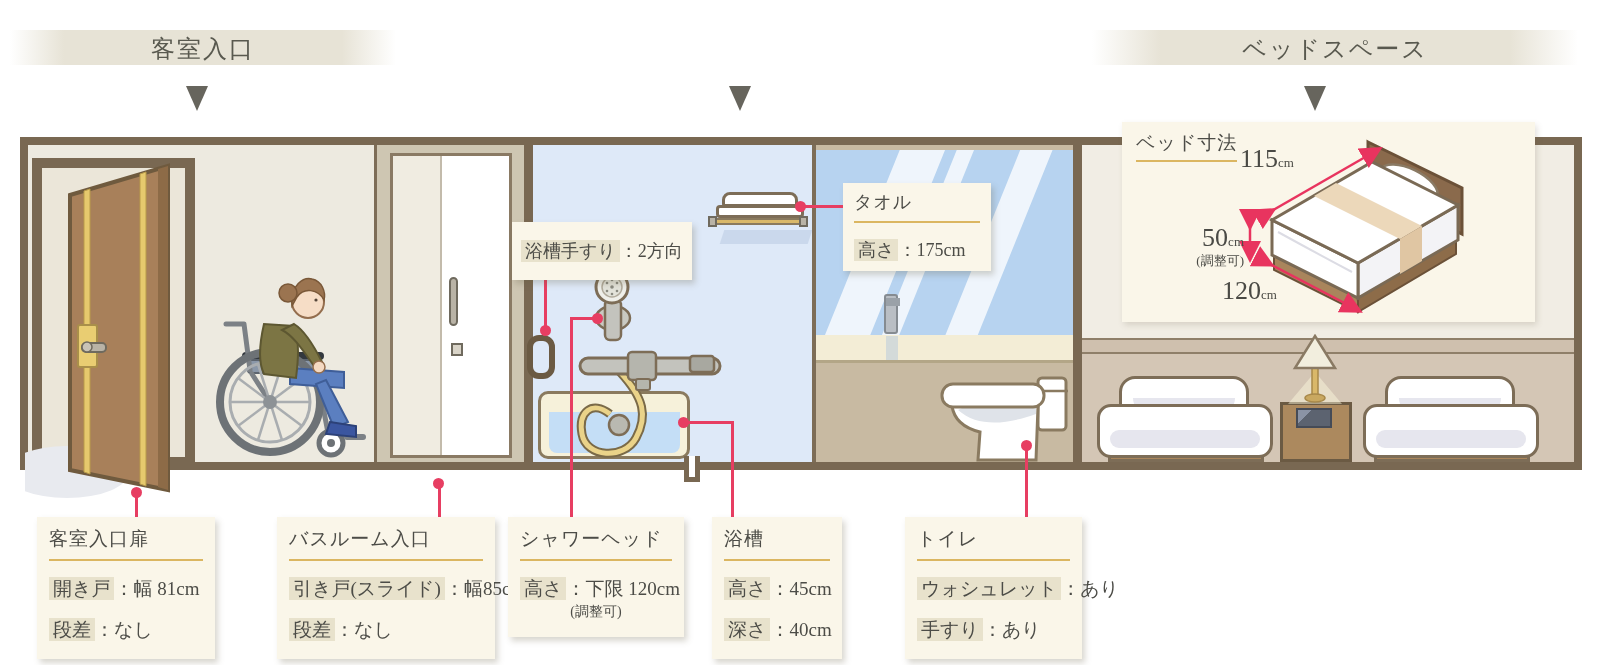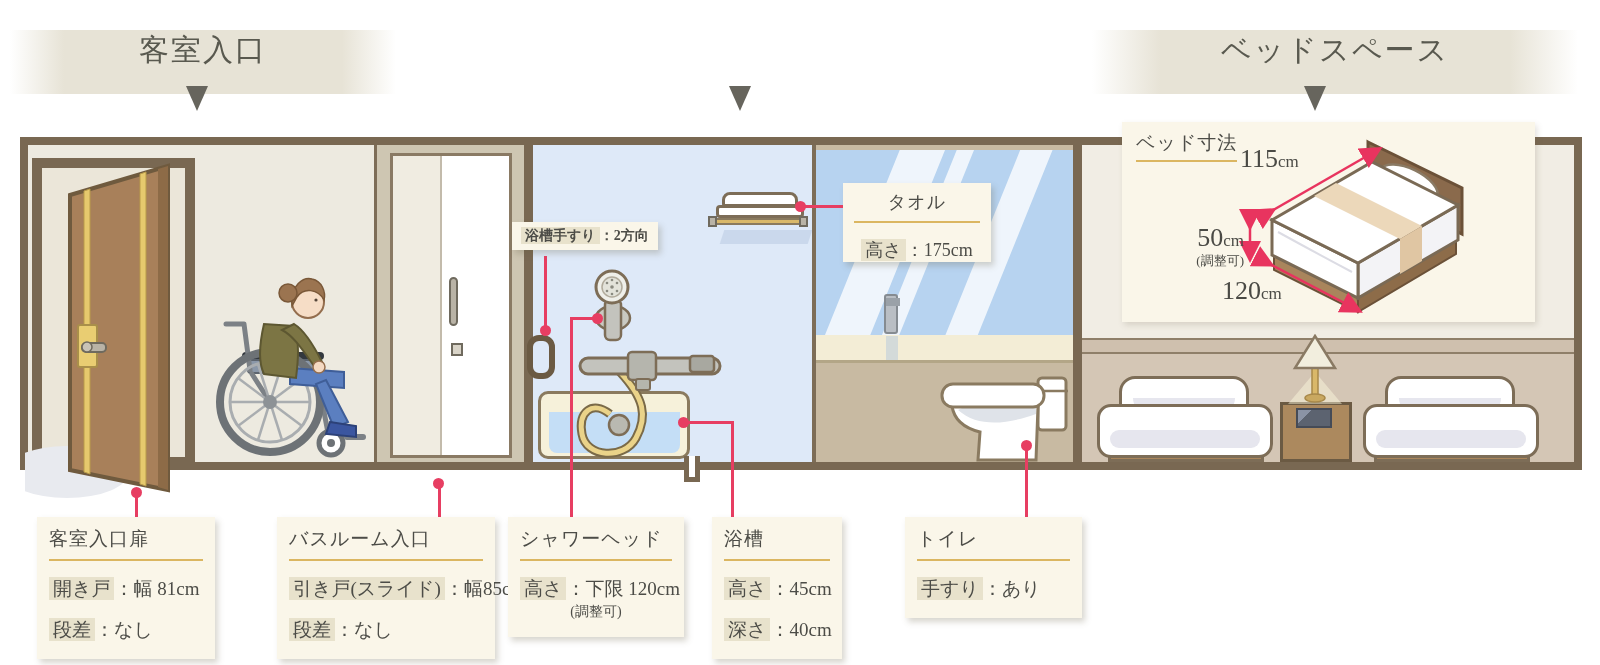--- a/index.html
+++ b/index.html
@@ -1,20 +1,20 @@
 <!DOCTYPE html>
 <html><head>
 <meta charset="utf-8">
 <style>
   html,body{margin:0;padding:0;background:#fff;}
   .canvas{position:relative;width:1600px;height:665px;background:#ffffff;overflow:hidden;
           font-family:"Liberation Serif","DejaVu Serif",serif;color:#4c4c47;}
   
-  .hdr{position:absolute;top:30px;height:64px;display:flex;align-items:flex-start;justify-content:center;
-       font-size:30px;letter-spacing:2px;color:#59594f;z-index:9;}
+  .hdr{position:absolute;top:30px;height:35px;display:flex;align-items:flex-end;justify-content:center;
+       font-size:24px;letter-spacing:2px;color:#59594f;z-index:9;}
   .hdr-beige{background:linear-gradient(90deg,rgba(231,227,214,0) 0%,#e7e3d6 14%,#e7e3d6 86%,rgba(231,227,214,0) 100%);}
   .hdr-blue{background:linear-gradient(90deg,rgba(216,229,245,0) 0%,#d8e5f5 10%,#d8e5f5 90%,rgba(216,229,245,0) 100%);}
   .tri{position:absolute;top:86px;width:0;height:0;border-left:11px solid transparent;
        border-right:11px solid transparent;border-top:25px solid #67655d;z-index:9;}
   
   .bg{position:absolute;z-index:1;}
   .frame{position:absolute;left:20px;top:137px;width:1562px;height:333px;border:8px solid #796852;
          box-sizing:border-box;z-index:2;background:transparent;}
   .furn{position:absolute;z-index:3;box-sizing:border-box;}
   .svgbox{position:absolute;z-index:4;pointer-events:none;}
@@ -23,29 +23,29 @@
   
   .rline{position:absolute;background:#e73e62;z-index:6;}
   .rdot{position:absolute;width:11px;height:11px;border-radius:50%;background:#e73e62;z-index:6;}
   
   .callout{position:absolute;background:#faf6e9;box-shadow:3px 4px 6px rgba(100,90,65,.25);
            padding:9px 12px 16px;box-sizing:border-box;z-index:7;}
   .callout .ttl{font-size:19px;letter-spacing:1px;padding-bottom:7px;border-bottom:2px solid #dbb661;margin-bottom:9px;white-space:nowrap;}
   .callout .row{font-size:19px;margin-top:15px;white-space:nowrap;}
   .hl{background:#e8e2cc;padding:1px 4px;}
   .note{font-size:14px;text-align:center;margin-top:1px;}
-  .mini{padding:5px 9px;font-size:14px;white-space:nowrap;font-weight:bold;}
+  .mini{padding:17px 9px;font-size:18px;white-space:nowrap;}
   
   .panel{position:absolute;left:1122px;top:122px;width:413px;height:200px;background:#faf6e9;
          box-shadow:2px 3px 6px rgba(100,90,65,.18);z-index:8;}
   .panel .pttl{position:absolute;left:14px;top:8px;font-size:19px;letter-spacing:1px;
                border-bottom:2px solid #dbb661;padding-bottom:4px;}
   .dim{position:absolute;color:#4a4a45;white-space:nowrap;line-height:1;}
   .dim .v{font-size:26px;}
-  .dim .u{font-size:17px;}
+  .dim .u{font-size:13px;}
   .dim .n{font-size:13px;margin-top:3px;}
 </style>
 </head>
 <body>
 
 <div class="canvas">
 
   <div class="hdr hdr-beige" style="left:10px;width:386px;">
     <span>客室入口</span>
   </div>
@@ -246,24 +246,25 @@
   </div>
 
   <div class="callout" style="left:712px;top:517px;width:130px;">
     <div class="ttl">浴槽</div>
     <div class="row"><span class="hl">高さ</span><span>：45cm</span></div>
     <div class="row"><span class="hl">深さ</span><span>：40cm</span></div>
   </div>
 
   <div class="callout" style="left:905px;top:517px;width:177px;">
     <div class="ttl">トイレ</div>
+    <div class="row"><span class="hl">ウォシュレット</span><span>：あり</span></div>
     <div class="row"><span class="hl">手すり</span><span>：あり</span></div>
   </div>
 
-  <div class="callout" style="left:843px;top:183px;width:148px;padding:7px 11px 0;text-align:center;">
+  <div class="callout" style="left:843px;top:183px;width:148px;padding:7px 11px 9px;">
     <div class="ttl" style="font-size:18px;">タオル</div>
     <div class="row" style="font-size:18px;"><span class="hl">高さ</span><span>：175cm</span></div>
   </div>
 
   <div class="callout mini" style="left:512px;top:222px;">
     <span class="hl">浴槽手すり</span><span>：2方向</span>
   </div>
 
   <div class="panel">
     <svg style="position:absolute;left:0;top:0;" width="413" height="200" viewBox="0 0 413 200">

